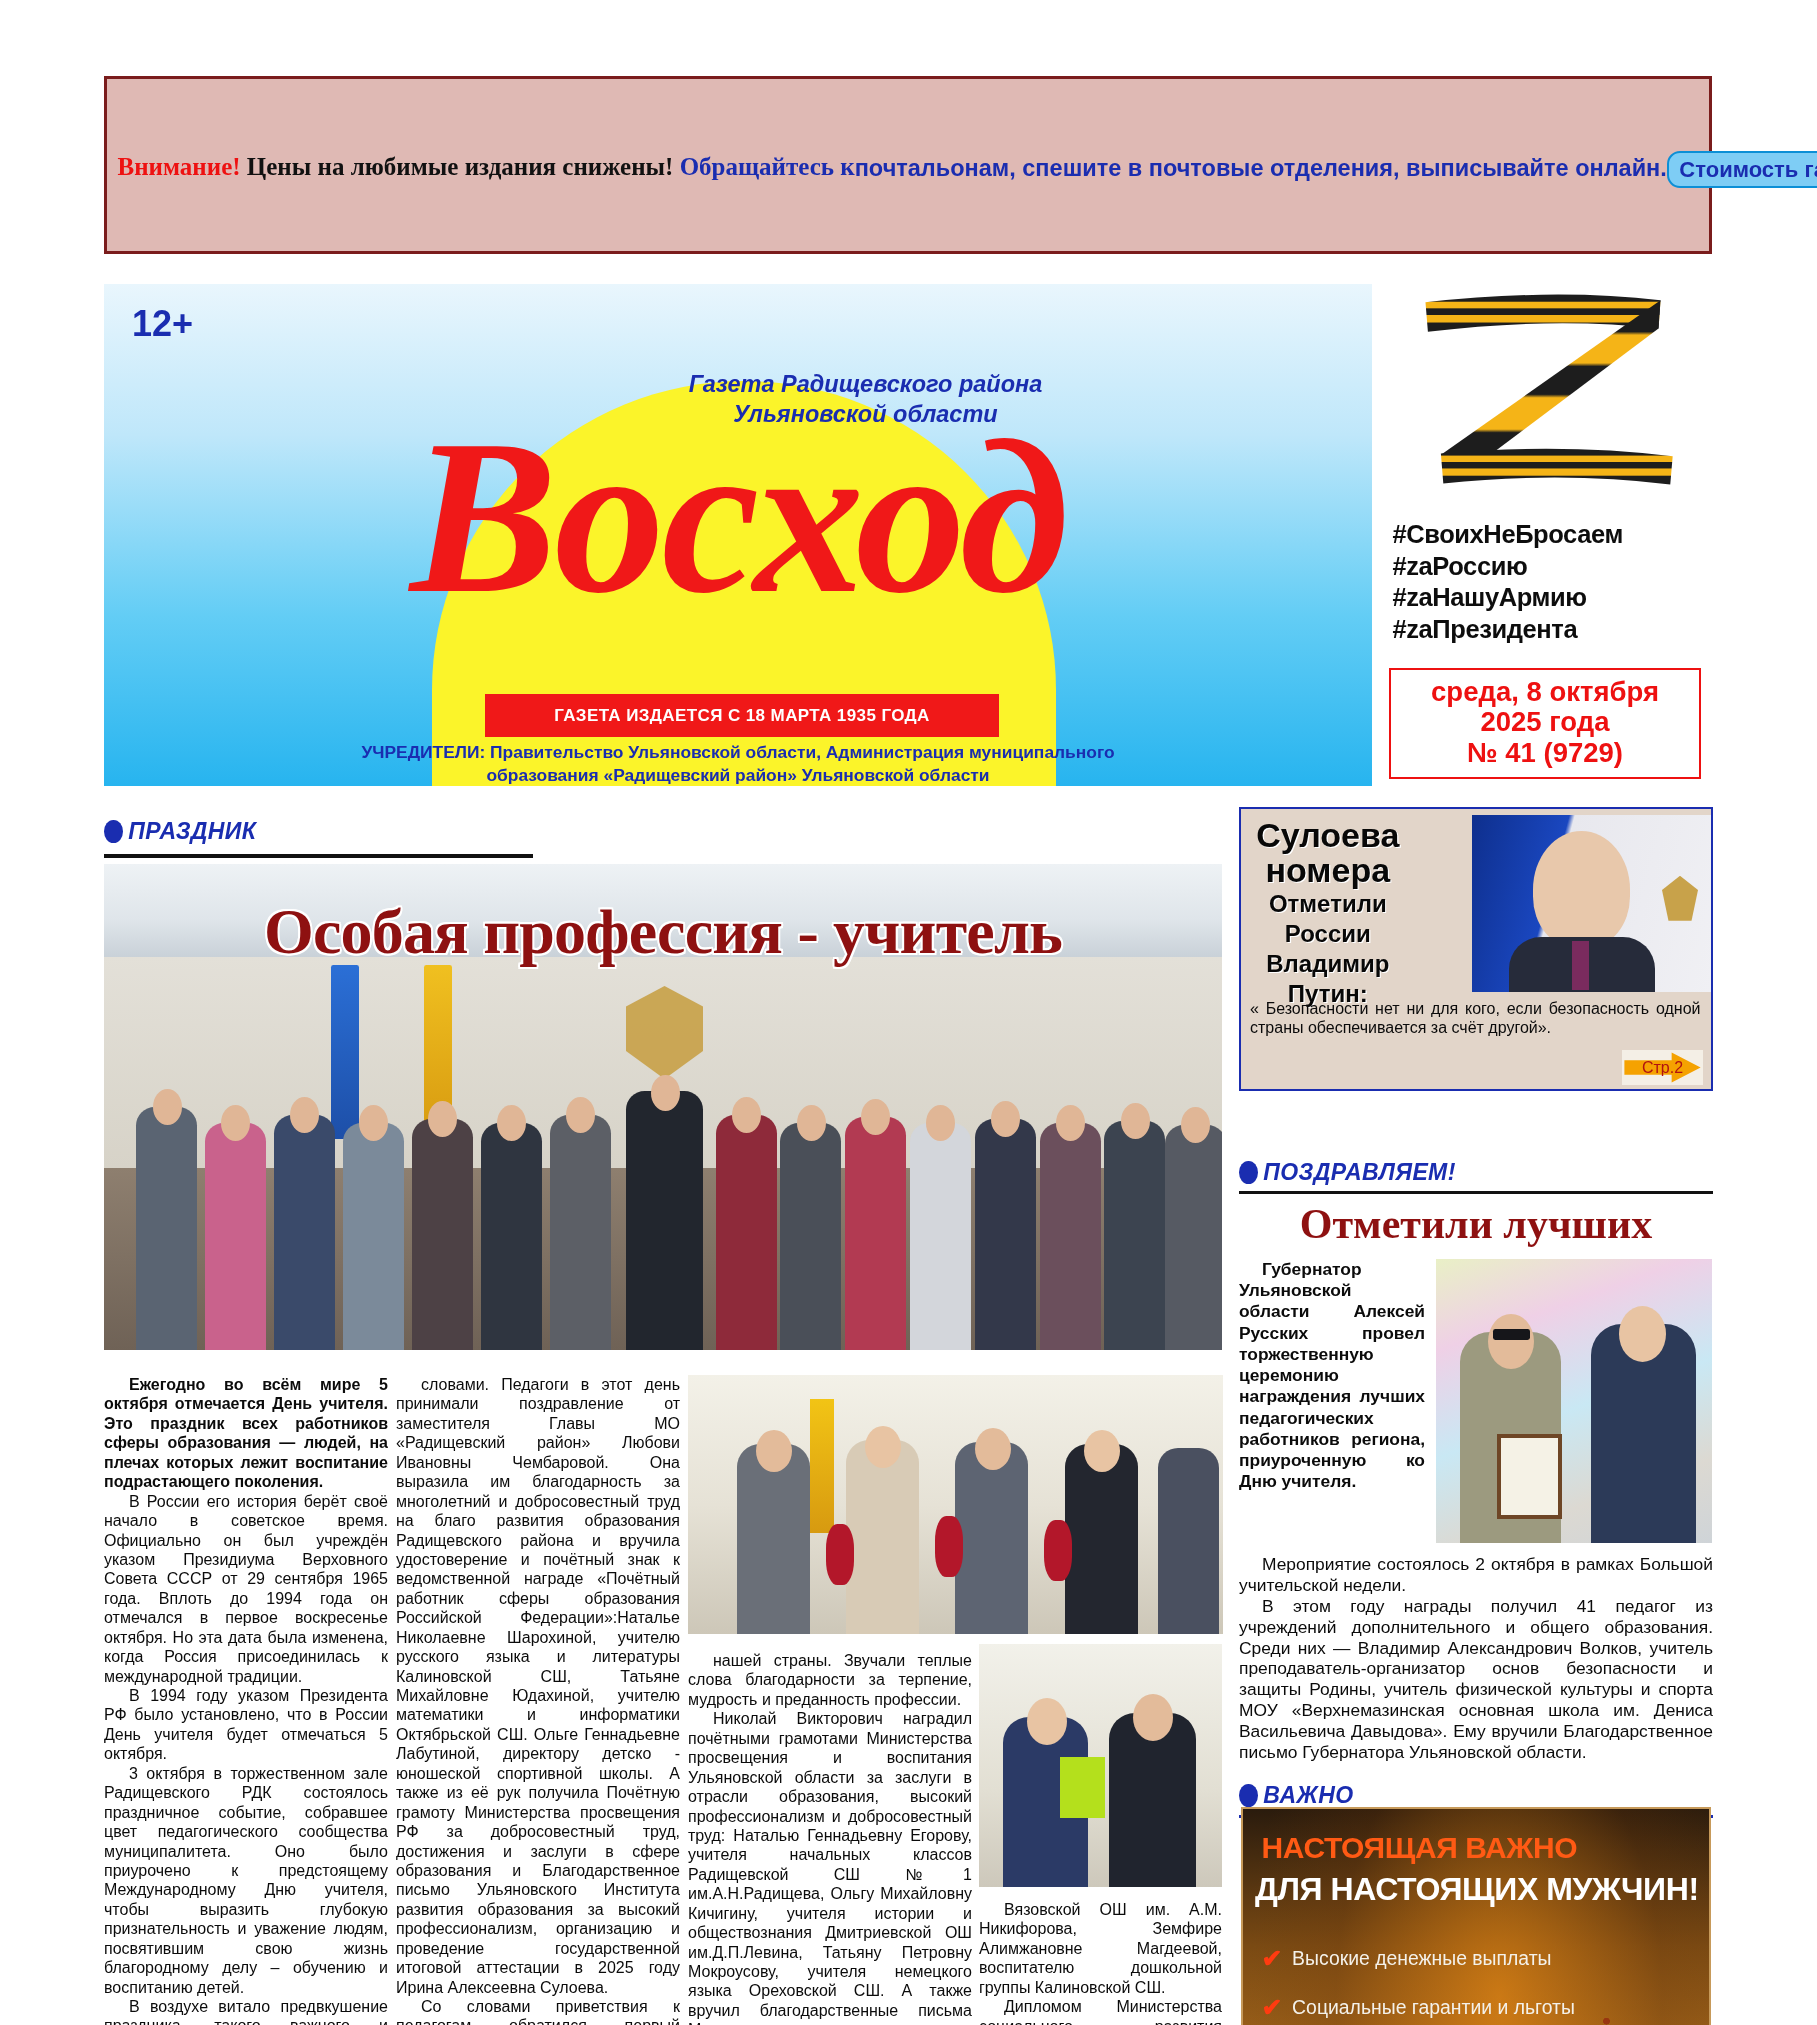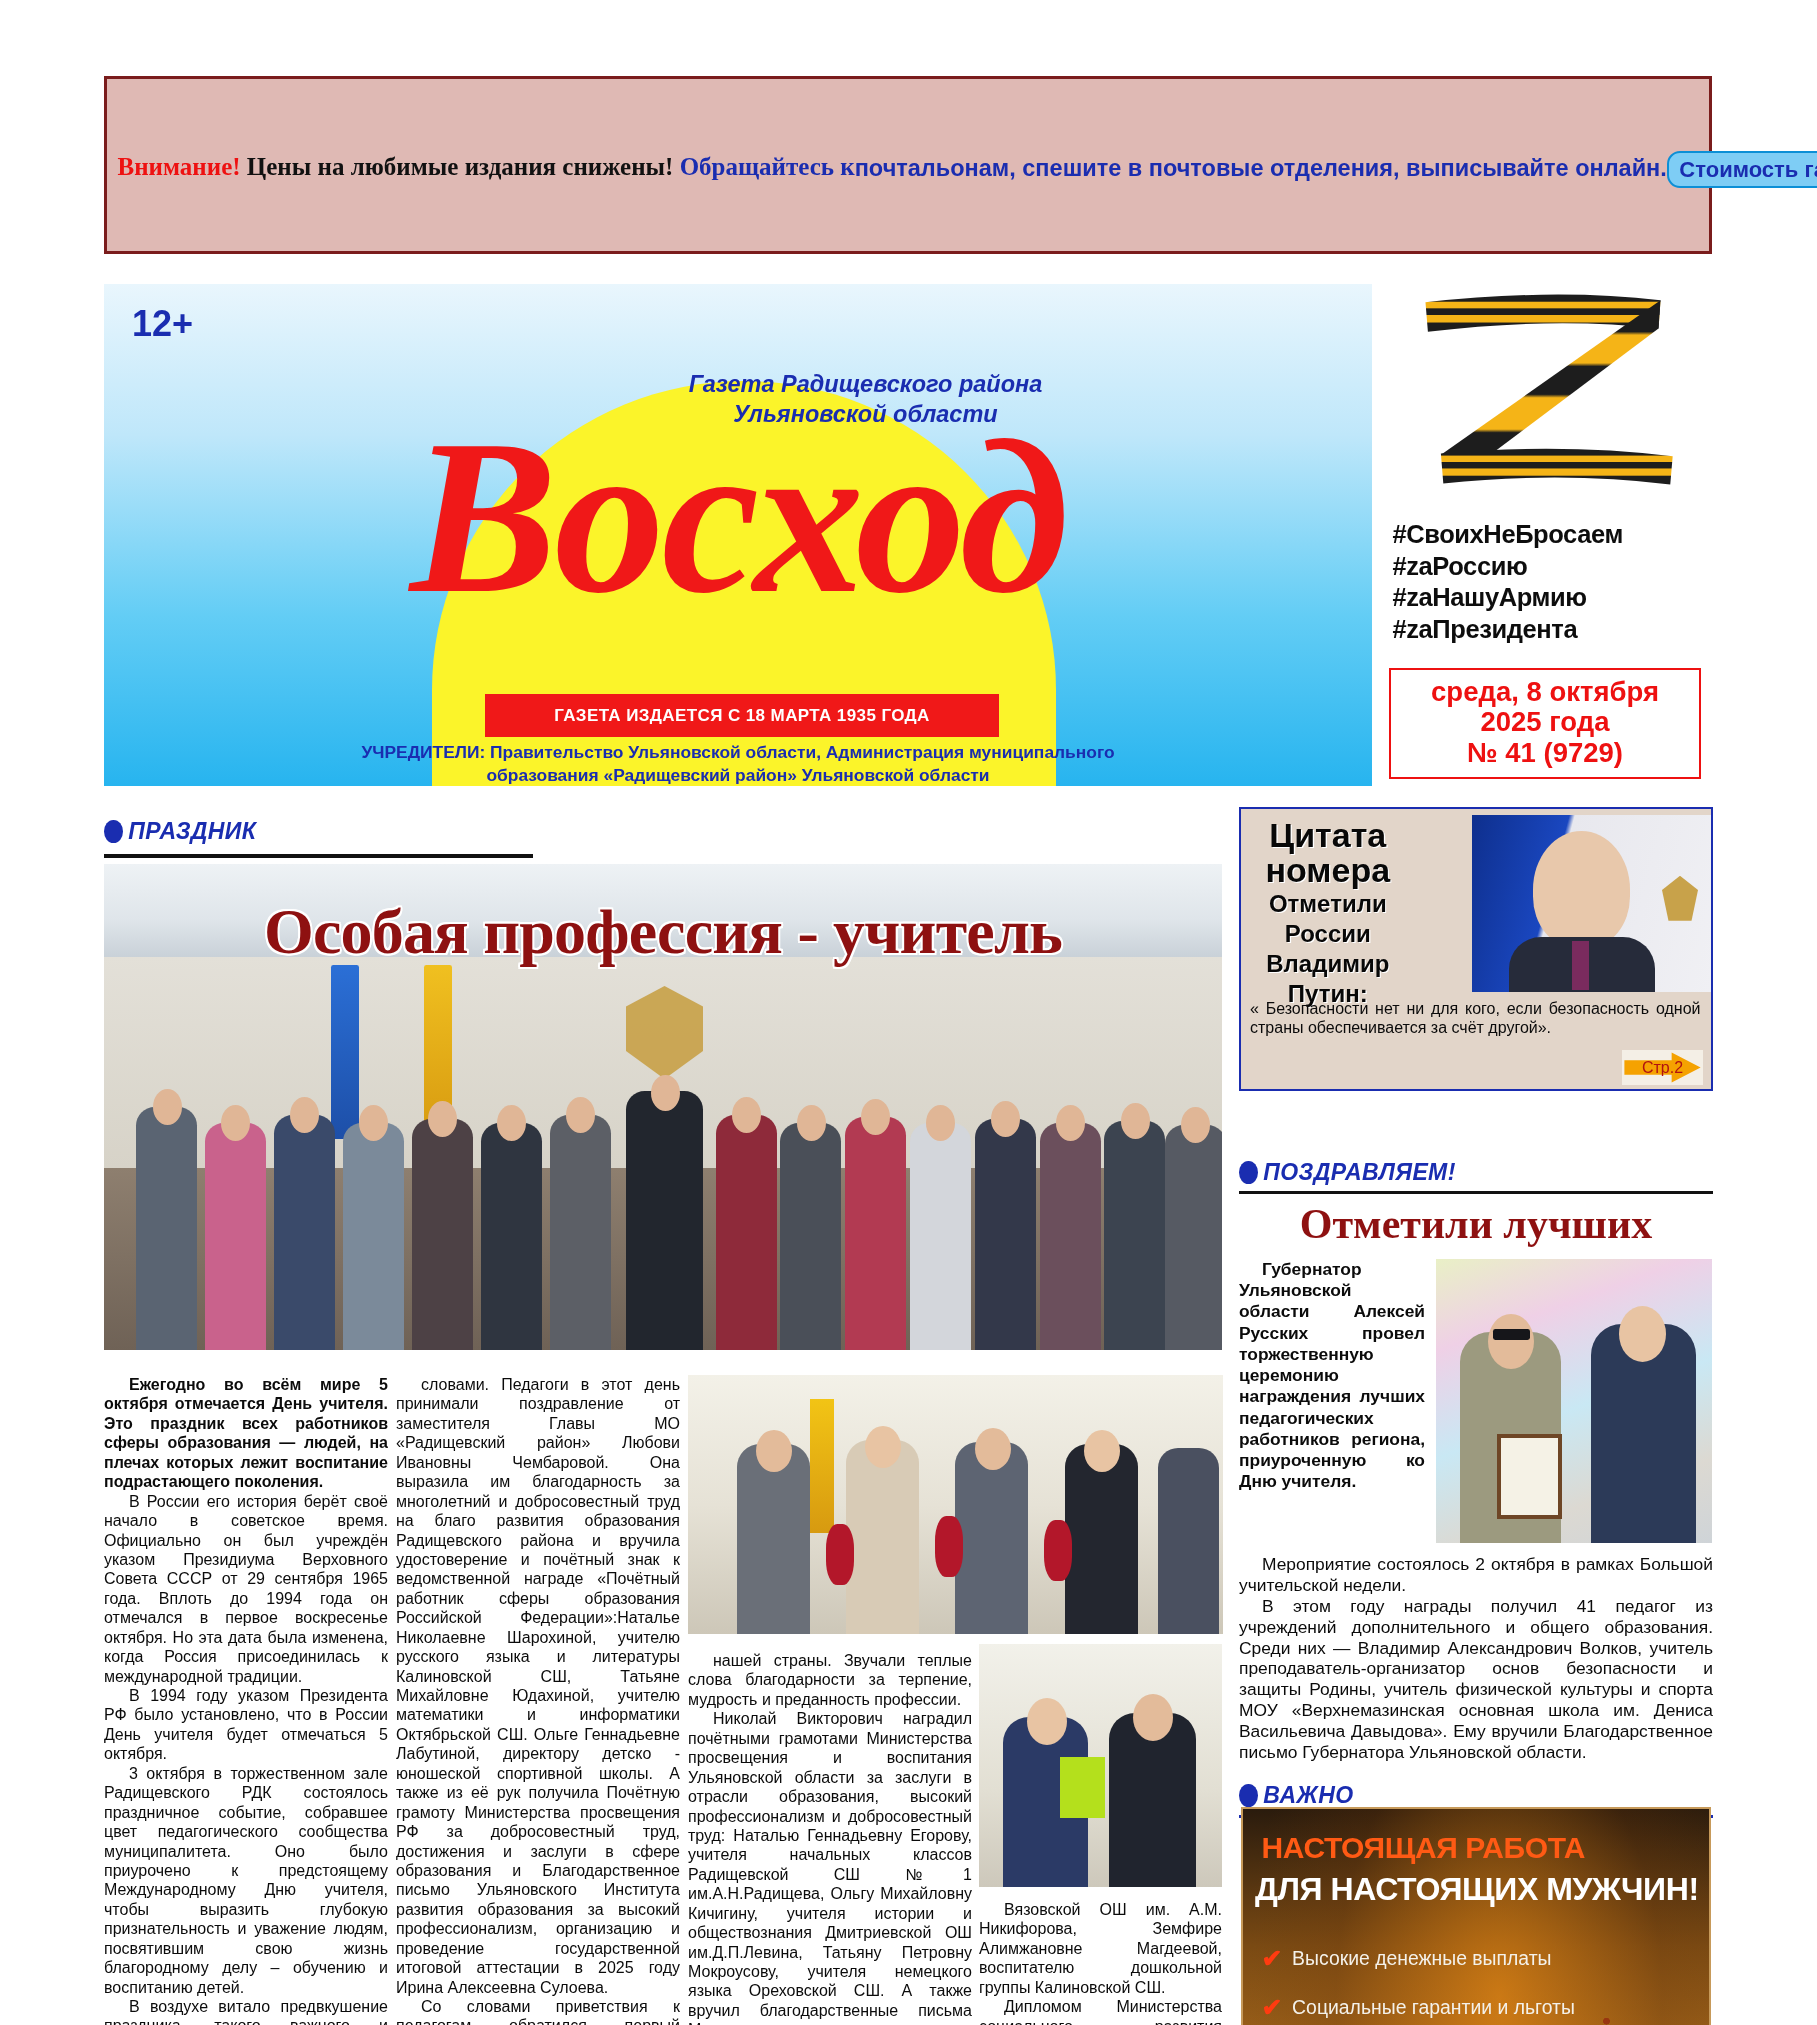--- a/index.html
+++ b/index.html
@@ -588,21 +588,21 @@
 </div>
 
 <div class="quote-card">
   <div class="qc-photo">
     <div style="position:absolute;left:61px;top:16px;width:97px;height:117px;border-radius:50% 50% 44% 44%;background:#e8c8ab;"></div>
     <div style="position:absolute;left:37px;top:122px;width:146px;height:57px;border-radius:32px 32px 0 0;background:#262b3a;"></div>
     <div style="position:absolute;left:100px;top:126px;width:17px;height:49px;background:#7a2b5e;"></div>
     <div style="position:absolute;left:190px;top:61px;width:36px;height:45px;background:#c8a24a;clip-path:polygon(50% 0,100% 32%,82% 100%,18% 100%,0 32%);"></div>
   </div>
   <div class="qc-left">
-    <div class="qc-title">Цитата</div>
+    <div class="qc-title">Сулоева</div>
     <div class="qc-title">номера</div>
     <div class="qc-who">Отметили</div>
     <div class="qc-who">России</div>
     <div class="qc-who">Владимир</div>
     <div class="qc-who">Путин:</div>
   </div>
   <div class="qc-body">« Безопасности нет ни для кого, если безопасность одной страны обеспечивается за счёт другой».</div>
   <div class="page-flag">
     <span class="pf-arrow"></span>
     <span>Стр.2</span>
@@ -635,21 +635,21 @@
 
 <div class="kicker" style="left:1239px; top:1782px;">
   <span class="bullet"></span>
   <span>ВАЖНО</span>
 </div>
 <div class="rule-vazhno"></div>
 
 <div class="mil-ad">
   <div class="mil-spatter"></div>
 
-  <div class="mil-h1">НАСТОЯЩАЯ РАБОТА</div>
+  <div class="mil-h1">НАСТОЯЩАЯ ВАЖНО</div>
   <div class="mil-h2">ДЛЯ НАСТОЯЩИХ МУЖЧИН!</div>
   <div class="mil-list">
     <div class="mil-item">
       <span class="mil-check">✔</span>
       <span class="mil-item-text">Высокие денежные выплаты</span>
     </div>
     <div class="mil-item">
       <span class="mil-check">✔</span>
       <span class="mil-item-text">Социальные гарантии и льготы</span>
     </div>

